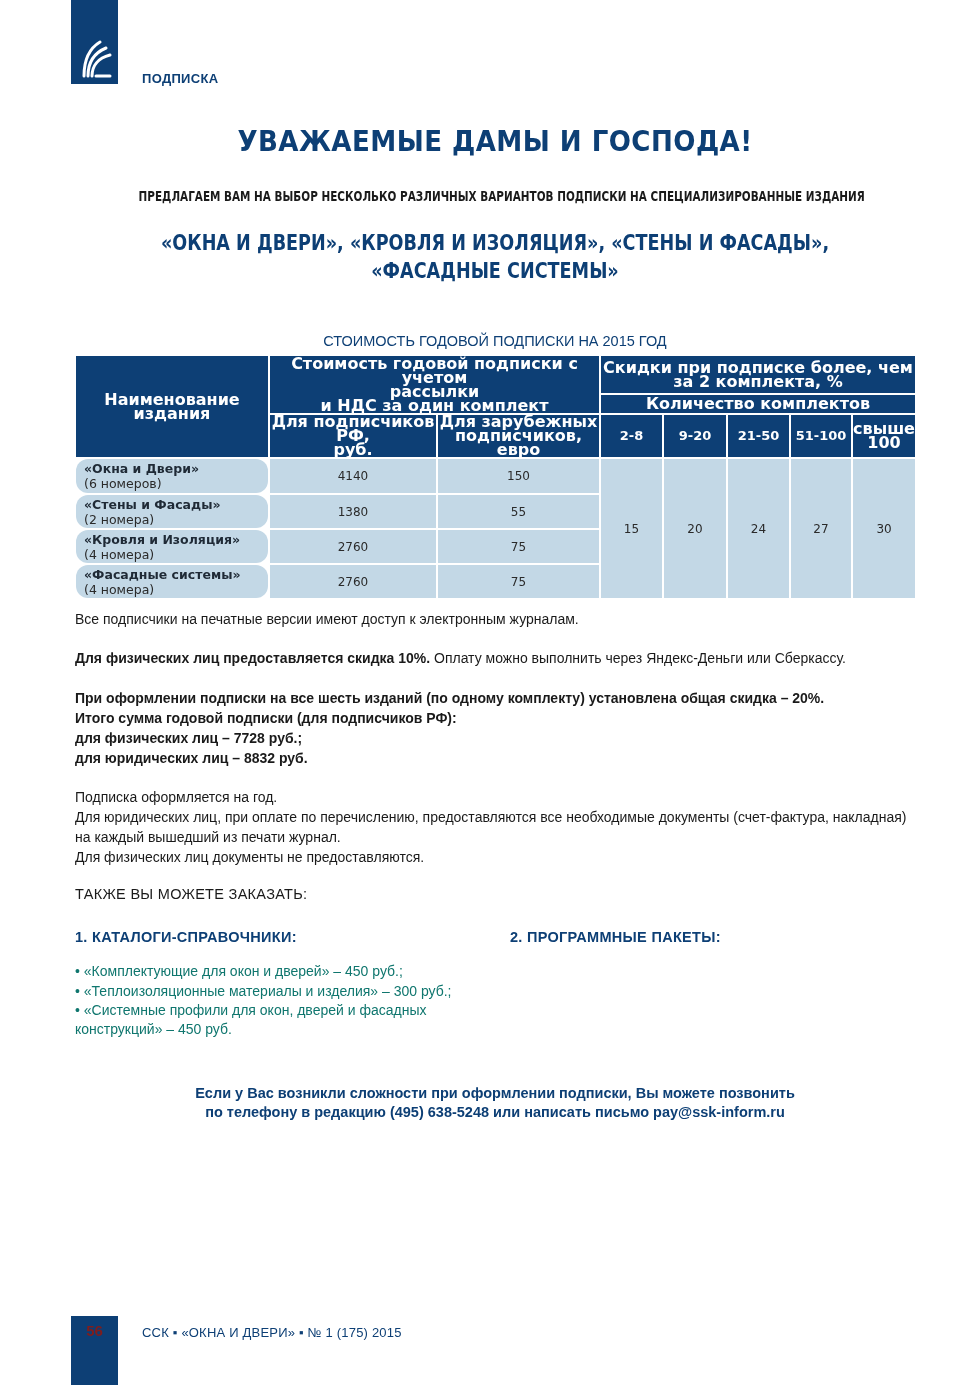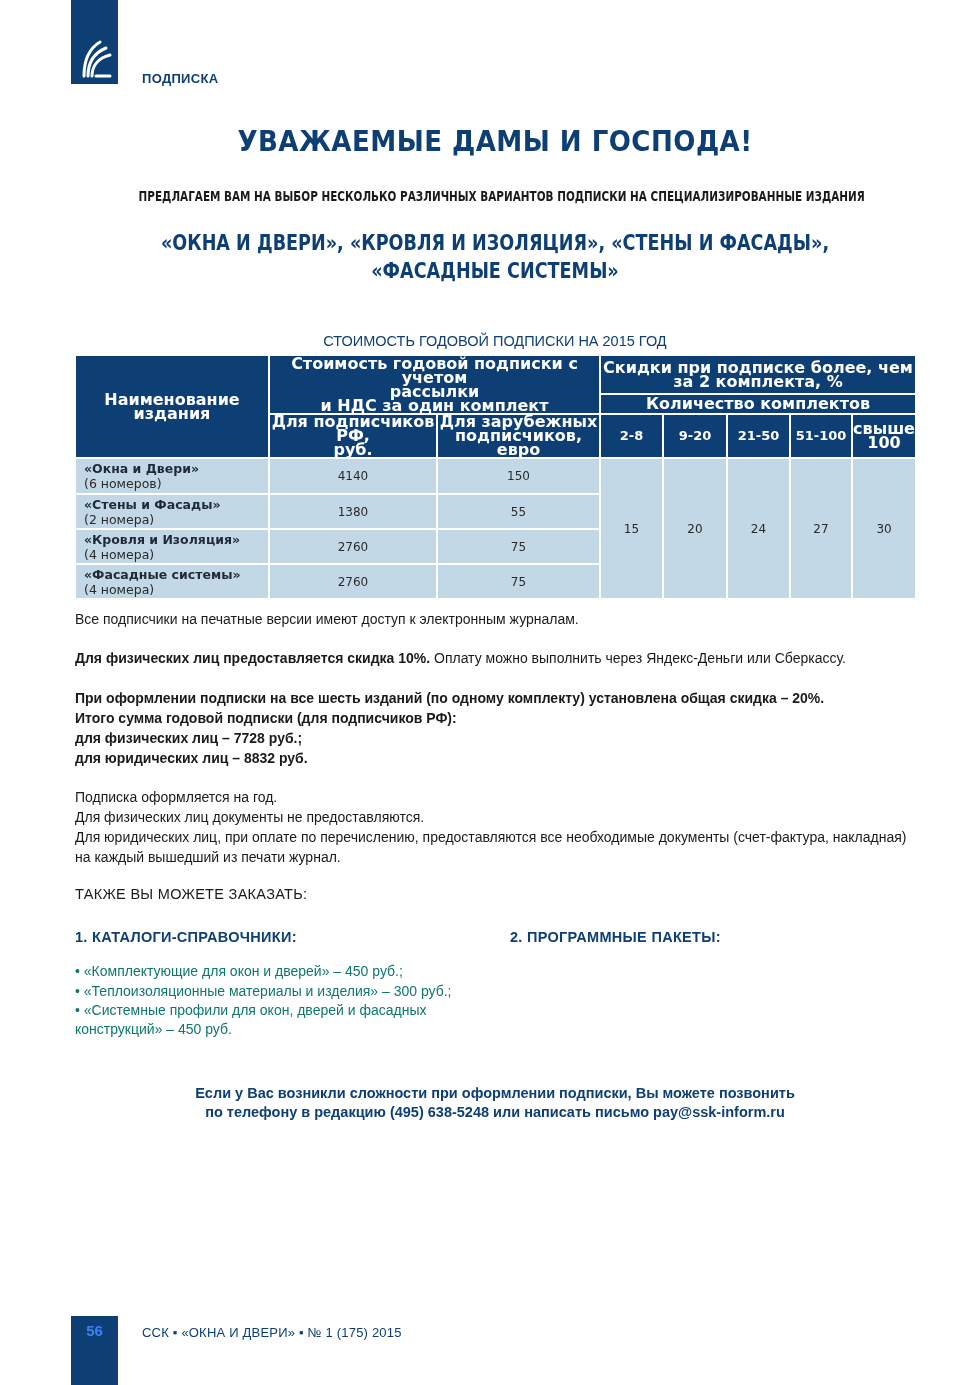--- a/index.html
+++ b/index.html
@@ -14,34 +14,34 @@
   .subtitle { left:0; width:990px; top:188px; text-align:center; font-size:14.5px; font-weight:bold; color:#1a1a1a;
               font-family:"DejaVu Sans", sans-serif; transform:scaleX(0.72); white-space:nowrap; }
   .pubs { left:0; width:990px; top:229px; text-align:center; font-size:22px; line-height:28px; font-weight:bold;
           color:#0d3f75; font-family:"DejaVu Sans", sans-serif; transform:scaleX(0.8); }
   .table-caption { left:0; width:990px; top:333px; text-align:center; font-size:14.5px; color:#0d3f75; }
 
   .tbl { left:76px; top:356px; border-collapse:separate; border-spacing:2px; margin:-2px; }
   .tbl th, .tbl td { font-family:"DejaVu Sans", sans-serif; padding:0; text-align:center; vertical-align:middle; }
   .tbl th { background:#0d3f75; color:#ffffff; font-size:16px; font-weight:bold; line-height:14px; }
   .tbl td { background:#c3d8e6; color:#2a2a2a; font-size:12px; }
-  .tbl td.name { text-align:left; padding-left:8px; line-height:15px; font-size:12.5px; }
+  .tbl td.name { text-align:left; padding-left:8px; line-height:15px; font-size:12.5px;border-radius:12px; }
   .tbl td.name b { color:#1f2a36; }
 
   .para { left:75px; font-size:14px; line-height:20px; color:#1a1a1a; width:845px;
           font-family:"Liberation Sans", sans-serif; }
   .para b { font-weight:bold; }
   .also { left:75px; top:886px; font-size:14.5px; font-weight:normal; color:#1a1a1a; letter-spacing:0.3px; }
   .col-title { font-size:14.5px; color:#0d3f75; font-weight:bold; letter-spacing:0.3px; }
   .col-list { font-size:14px; line-height:18.5px; color:#0f766e; margin:0; padding:0; list-style:none; }
   .col-list li { margin-bottom:1px; }
   .contact { left:0; width:990px; top:1084px; text-align:center; font-size:14.5px; line-height:19px;
              color:#0d3f75; font-weight:bold; }
   .page-num-bar { left:71px; top:1316px; width:47px; height:69px; background:#0d3f75; }
-  .page-num { left:71px; top:1322px; width:47px; text-align:center; color:#3b82f6; font-weight:bold; font-size:15px; }
+  .page-num { left:71px; top:1322px; width:47px; text-align:center; color:#7f1d1d; font-weight:bold; font-size:15px; }
   .footer-text { left:142px; top:1325px; font-size:13px; color:#0d3f75; letter-spacing:0.2px; }
 </style>
 </head>
 <body>
 
 <div class="abs top-bar"></div>
 <svg class="abs logo" viewBox="0 0 36 44">
   <g fill="none" stroke="#ffffff" stroke-width="3" stroke-linecap="round">
     <path d="M6 40 C6 24 12 12 22 6"></path>
     <path d="M10 40 C10 27 16 17 28 12"></path>
@@ -128,22 +128,22 @@
   <b>Для физических лиц предоставляется скидка 10%.</b><span> Оплату можно выполнить через Яндекс-Деньги или Сберкассу.</span>
 </div>
 <div class="abs para" style="top:688px; font-weight:bold">
   <div>При оформлении подписки на все шесть изданий (по одному комплекту) установлена общая скидка – 20%.</div>
   <div>Итого сумма годовой подписки (для подписчиков РФ):</div>
   <div>для физических лиц – 7728 руб.;</div>
   <div>для юридических лиц – 8832 руб.</div>
 </div>
 <div class="abs para" style="top:787px">
   <div>Подписка оформляется на год.</div>
+  <div>Для юридических лиц, при оплате по перечислению, предоставляются все необходимые документы (счет-фактура, накладная) на каждый вышедший из печати журнал.</div>
   <div>Для физических лиц документы не предоставляются.</div>
-  <div>Для юридических лиц, при оплате по перечислению, предоставляются все необходимые документы (счет-фактура, накладная) на каждый вышедший из печати журнал.</div>
 </div>
 
 <div class="abs also">ТАКЖЕ ВЫ МОЖЕТЕ ЗАКАЗАТЬ:</div>
 
 <div class="abs" style="left:75px; top:929px; width:410px">
   <div class="col-title">1. КАТАЛОГИ-СПРАВОЧНИКИ:</div>
   <ul class="col-list" style="margin-top:17px">
     <li>• «Комплектующие для окон и дверей» – 450 руб.;</li>
     <li>• «Теплоизоляционные материалы и изделия» – 300 руб.;</li>
     <li>• «Системные профили для окон, дверей и фасадных конструкций» – 450 руб.</li>

